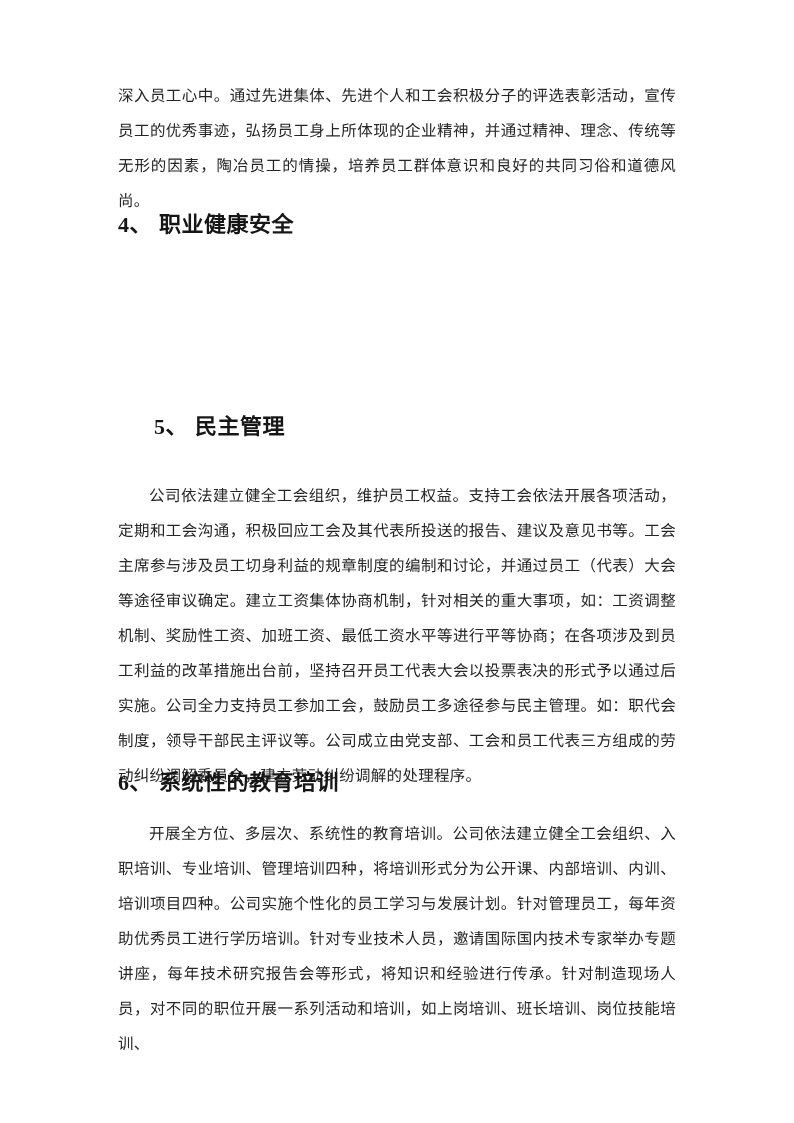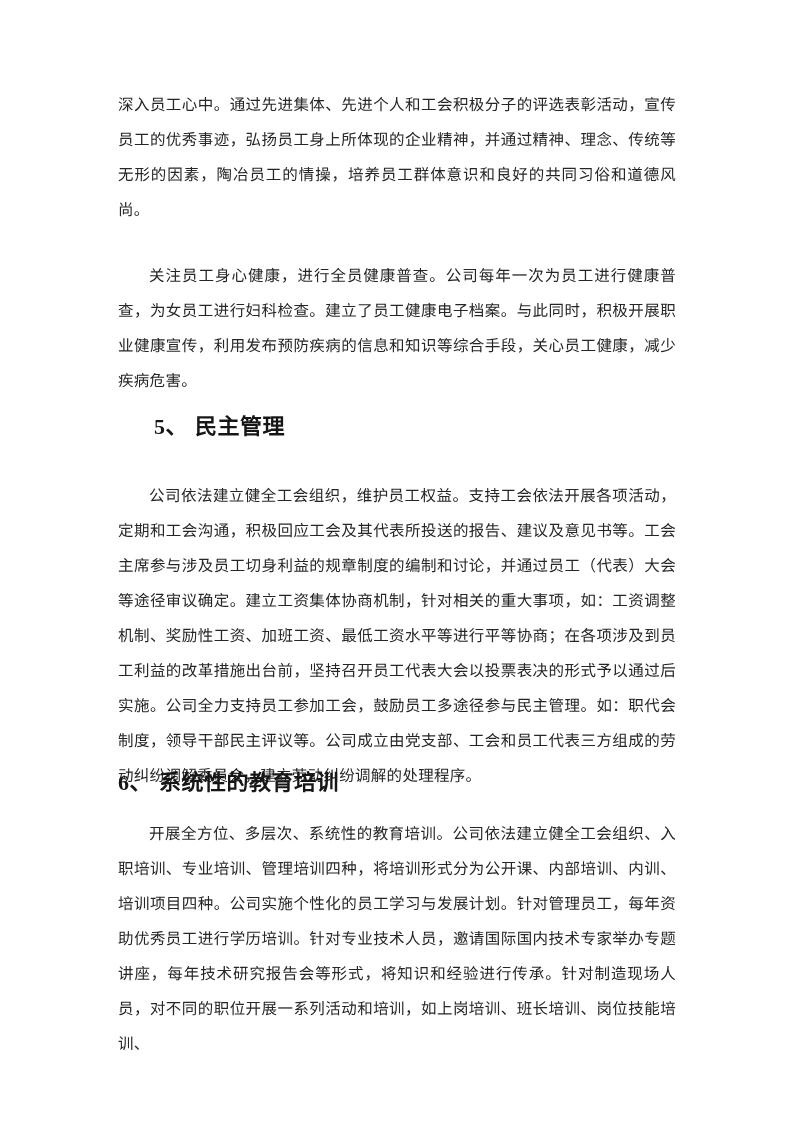--- a/index.html
+++ b/index.html
@@ -38,37 +38,37 @@
   .heading {
     font-size: 22px;
     font-weight: 700;
     line-height: 30px;
     color: #161616;
     letter-spacing: 0.5px;
   }
   .heading .h-num {
     margin-right: 7px;
   }
-  .pos-p1 { top: 87px; }
+  .pos-p1 { top: 78px; }
   .pos-h4 { top: 210px; }
   .pos-p2 { top: 258px; }
   .pos-h5 { top: 412px; margin-left: 36px; }
   .pos-p3 { top: 478px; }
   .pos-h6 { top: 768px; }
   .pos-p4 { top: 816px; }
 </style>
 </head>
 <body>
 
 <div class="page">
 
   <p class="para no-indent pos-p1">深入员工心中。通过先进集体、先进个人和工会积极分子的评选表彰活动，宣传员工的优秀事迹，弘扬员工身上所体现的企业精神，并通过精神、理念、传统等无形的因素，陶冶员工的情操，培养员工群体意识和良好的共同习俗和道德风尚。</p>
 
+  <h2 class="heading pos-h4"><span class="h-num">4、</span><span>职业健康安全</span></h2>
 
-  <p class="para pos-p2">关注员工身心健康，进行全员健康普查。公司每年一次为员工进行健康普查，为女员工进行妇科检查。建立了员工健康电子档案。与此同时，积极开展职业健康宣传，利用发布预防疾病的信息和知识等综合手段，关心员工健康，减少疾病危害。</p>
 
   <h2 class="heading pos-h5"><span class="h-num">5、</span><span>民主管理</span></h2>
 
   <p class="para pos-p3">公司依法建立健全工会组织，维护员工权益。支持工会依法开展各项活动，定期和工会沟通，积极回应工会及其代表所投送的报告、建议及意见书等。工会主席参与涉及员工切身利益的规章制度的编制和讨论，并通过员工（代表）大会等途径审议确定。建立工资集体协商机制，针对相关的重大事项，如：工资调整机制、奖励性工资、加班工资、最低工资水平等进行平等协商；在各项涉及到员工利益的改革措施出台前，坚持召开员工代表大会以投票表决的形式予以通过后实施。公司全力支持员工参加工会，鼓励员工多途径参与民主管理。如：职代会制度，领导干部民主评议等。公司成立由党支部、工会和员工代表三方组成的劳动纠纷调解委员会，建立劳动纠纷调解的处理程序。</p>
 
   <h2 class="heading pos-h6"><span class="h-num">6、</span><span>系统性的教育培训</span></h2>
 
   <p class="para pos-p4">开展全方位、多层次、系统性的教育培训。公司依法建立健全工会组织、入职培训、专业培训、管理培训四种，将培训形式分为公开课、内部培训、内训、培训项目四种。公司实施个性化的员工学习与发展计划。针对管理员工，每年资助优秀员工进行学历培训。针对专业技术人员，邀请国际国内技术专家举办专题讲座，每年技术研究报告会等形式，将知识和经验进行传承。针对制造现场人员，对不同的职位开展一系列活动和培训，如上岗培训、班长培训、岗位技能培训、</p>
 
 </div>

